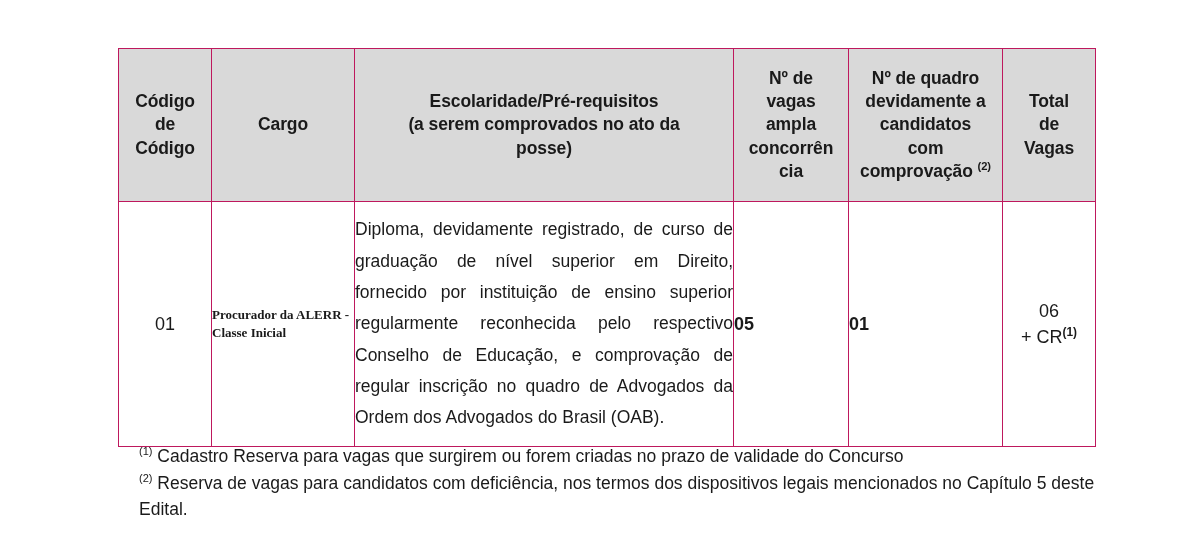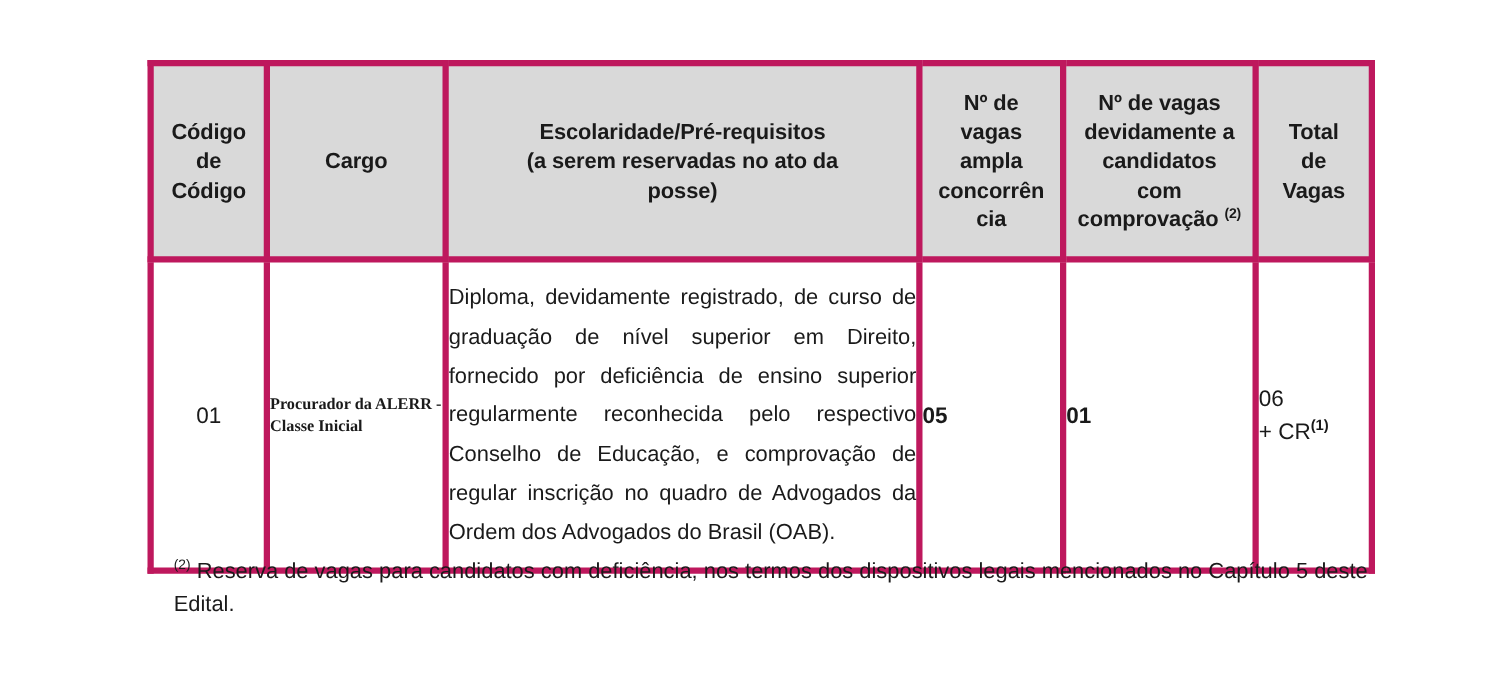--- a/index.html
+++ b/index.html
@@ -26,21 +26,21 @@
   .vagas-table {
     position: absolute;
     left: 118px;
     top: 48px;
     width: 977px;
     border-collapse: collapse;
     table-layout: fixed;
   }
   .vagas-table th,
   .vagas-table td {
-    border: 5px solid #be185d;
+    border: 1px solid #be185d;
     padding: 0;
     vertical-align: middle;
     background: #ffffff;
   }
   .vagas-table thead th {
     background: #d9d9d9;
     font-weight: bold;
     font-size: 17.5px;
     line-height: 1.33;
     text-align: center;
@@ -90,21 +90,21 @@
     padding: 8px 11px 8px 11px;
     vertical-align: top;
     hyphens: none;
   }
   .cell-num {
     text-align: left;
     font-size: 18px;
     font-weight: bold;
   }
   .cell-total {
-    text-align: left;
+    text-align: center;
     font-size: 18px;
     font-weight: normal;
     line-height: 1.45;
   }
   .cell-total .cr {
     display: block;
   }
   .cell-total .cr .sup {
     font-weight: bold;
     font-size: 0.66em;
@@ -151,32 +151,32 @@
         <th>
           <span class="hdr">Código</span>
           <span class="hdr">de</span>
           <span class="hdr">Código</span>
         </th>
         <th>
           <span class="hdr">Cargo</span>
         </th>
         <th>
           <span class="hdr">Escolaridade/Pré-requisitos</span>
-          <span class="hdr">(a serem reservadas no ato da</span>
+          <span class="hdr">(a serem comprovados no ato da</span>
           <span class="hdr">posse)</span>
         </th>
         <th>
           <span class="hdr">Nº de</span>
           <span class="hdr">vagas</span>
           <span class="hdr">ampla</span>
           <span class="hdr">concorrên</span>
           <span class="hdr">cia</span>
         </th>
         <th>
-          <span class="hdr">Nº de vagas</span>
+          <span class="hdr">Nº de quadro</span>
           <span class="hdr">devidamente a</span>
           <span class="hdr">candidatos</span>
           <span class="hdr">com</span>
           <span class="hdr"><span>comprovação</span> <span class="sup">(2)</span></span>
         </th>
         <th>
           <span class="hdr">Total</span>
           <span class="hdr">de</span>
           <span class="hdr">Vagas</span>
         </th>
@@ -184,28 +184,29 @@
     </thead>
 
     <tbody>
       <tr>
         <td class="cell-codigo">01</td>
         <td class="cell-cargo">
           <span class="hdr">Procurador</span>
           <span class="hdr">da ALERR -</span>
           <span class="hdr">Classe Inicial</span>
         </td>
-        <td class="cell-escol">Diploma, devidamente registrado, de curso de graduação de nível superior em Direito, fornecido por deficiência de ensino superior regularmente reconhecida pelo respectivo Conselho de Educação, e comprovação de regular inscrição no quadro de Advogados da Ordem dos Advogados do Brasil (OAB).</td>
+        <td class="cell-escol">Diploma, devidamente registrado, de curso de graduação de nível superior em Direito, fornecido por instituição de ensino superior regularmente reconhecida pelo respectivo Conselho de Educação, e comprovação de regular inscrição no quadro de Advogados da Ordem dos Advogados do Brasil (OAB).</td>
         <td class="cell-num">05</td>
         <td class="cell-num">01</td>
         <td class="cell-total">
           <span>06</span>
           <span class="cr"><span>+ CR</span><span class="sup">(1)</span></span>
         </td>
       </tr>
     </tbody>
   </table>
 
   <div class="notes">
+    <span class="note-line"><span class="sup">(1)</span><span> Cadastro Reserva para vagas que surgirem ou forem criadas no prazo de validade do Concurso</span></span>
     <span class="note-line"><span class="sup">(2)</span><span> Reserva de vagas para candidatos com deficiência, nos termos dos dispositivos legais mencionados no Capítulo 5 deste Edital.</span></span>
   </div>
 
 </div>
 
 </body></html>

